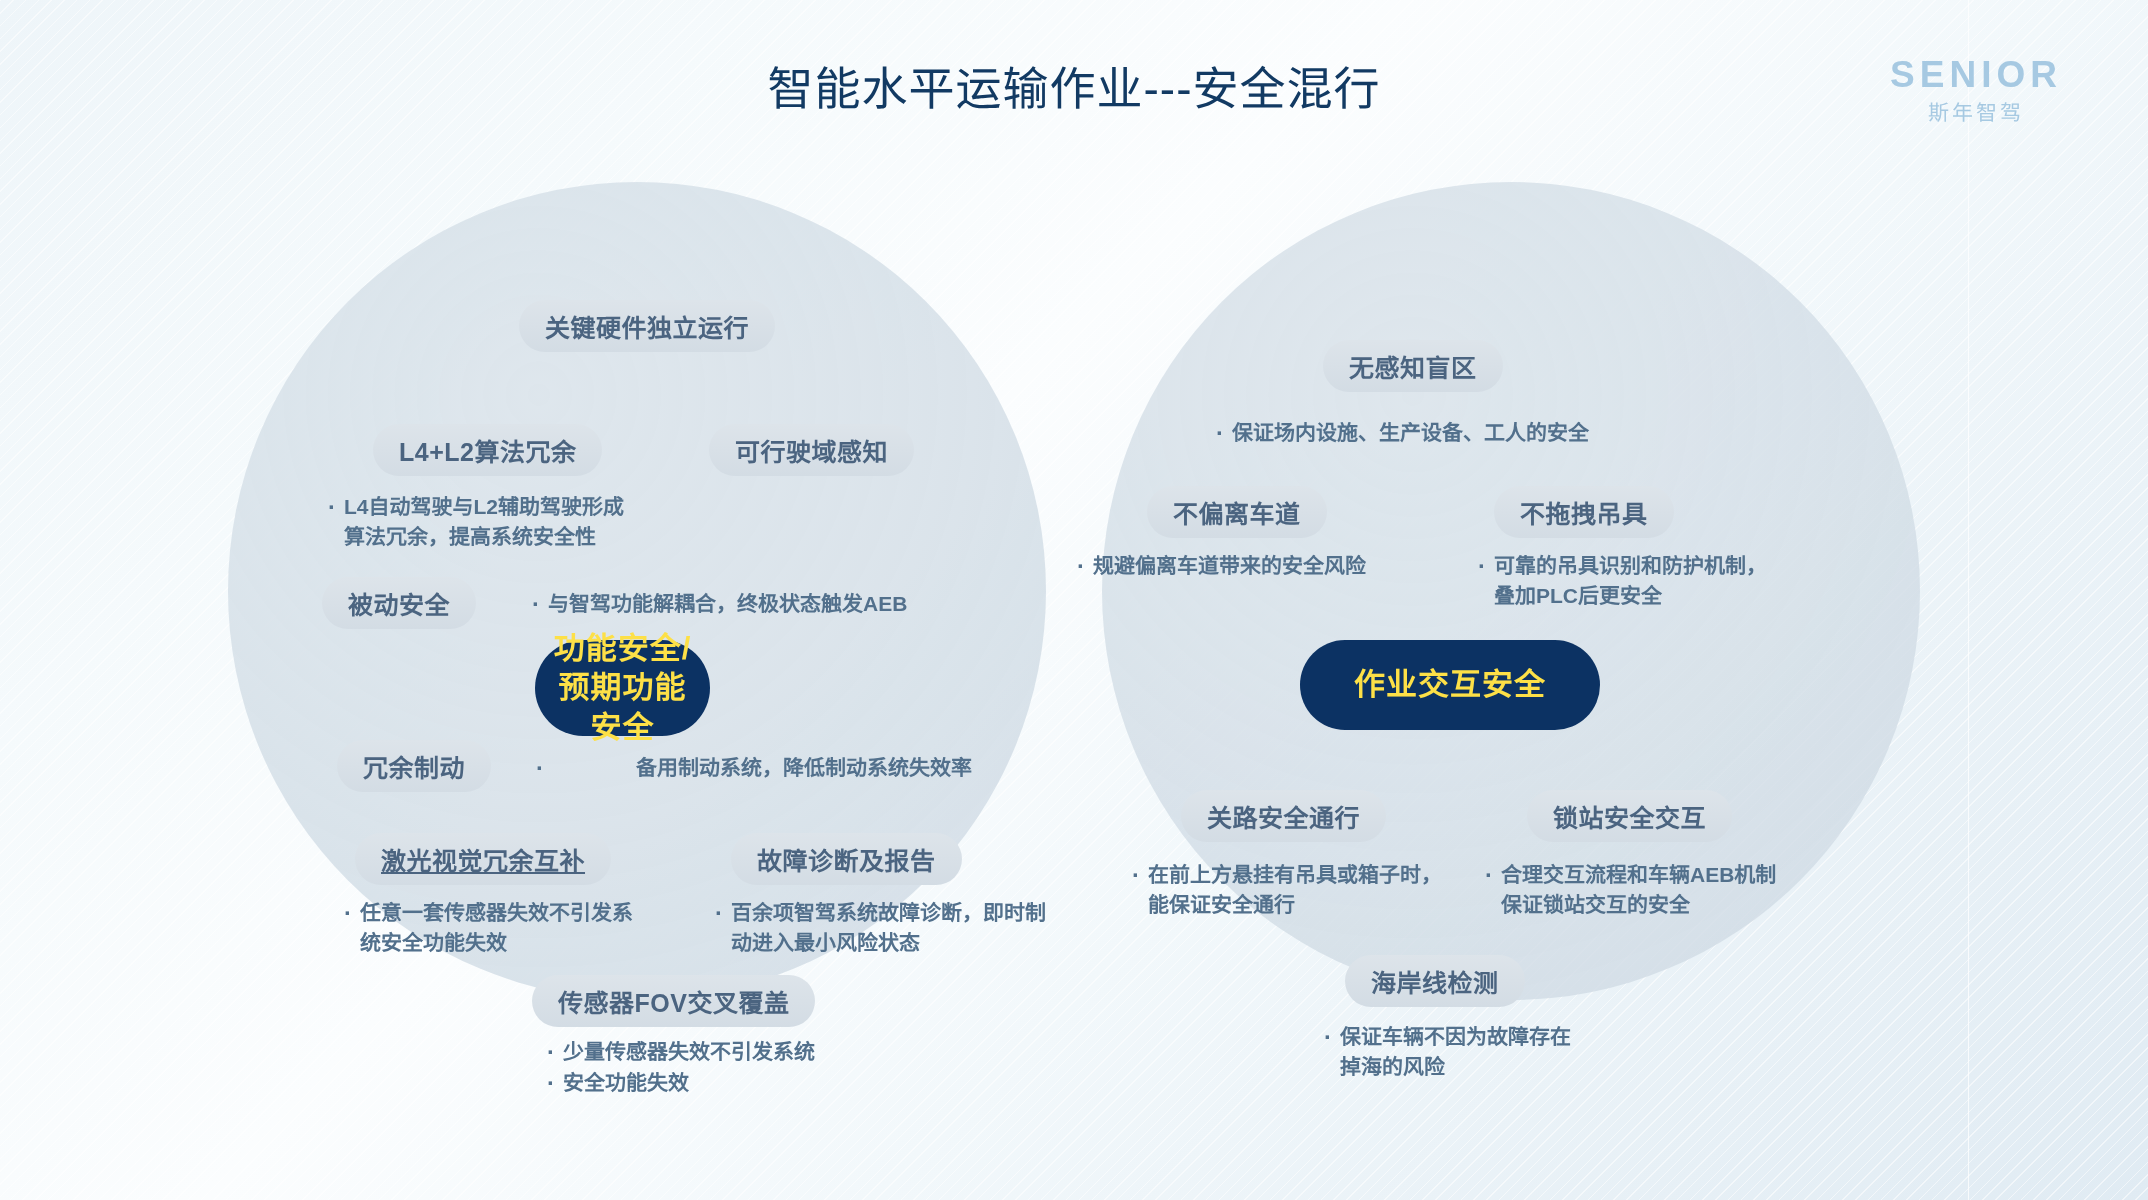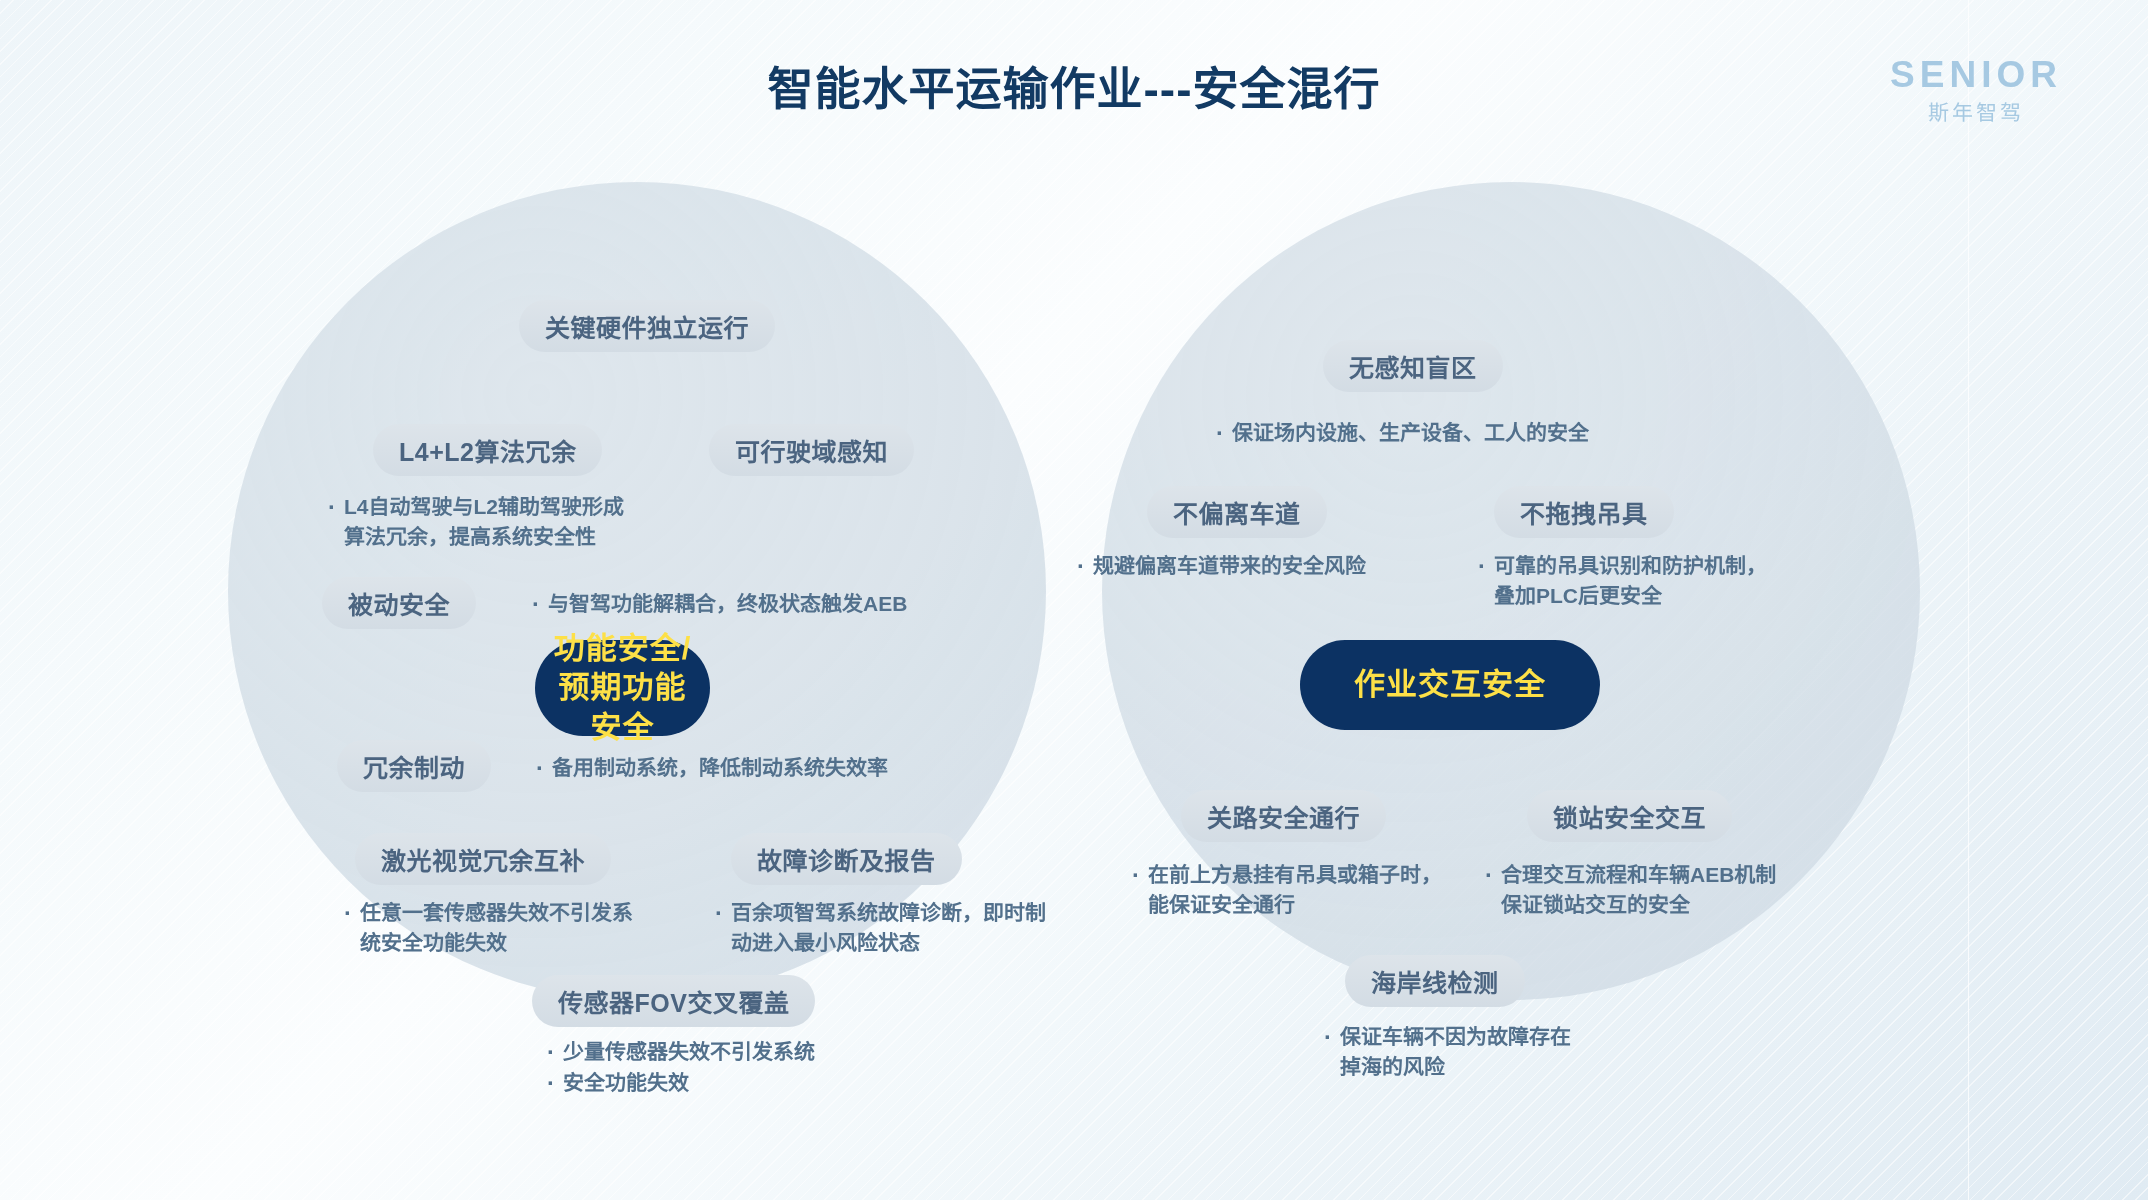--- a/index.html
+++ b/index.html
@@ -37,21 +37,21 @@
     background:rgba(255,255,255,0.75);
     z-index:2; pointer-events:none;
   }
 
   
   .title {
     position:absolute;
     left:0; top:52px; width:2148px;
     text-align:center;
     font-size:46px;
-    font-weight:bold;
+    font-weight:normal;
     letter-spacing:1px;
     color:#123a63;
     z-index:12;
     white-space:nowrap;
   }
   .logo {
     position:absolute;
     right:62px; top:56px;
     width:220px;
     text-align:center;
@@ -160,23 +160,23 @@
 
     <div class="pill" style="left:709px; top:424px;">可行驶域感知</div>
 
     <div class="pill" style="left:322px; top:577px;">被动安全</div>
     <div class="desc bullet" style="left:548px; top:589px; width:420px;">与智驾功能解耦合，终极状态触发AEB</div>
 
     <div class="core" id="core-left">功能安全/
 预期功能安全</div>
 
     <div class="pill" style="left:337px; top:740px;">冗余制动</div>
-    <div class="desc bullet" style="left:552px; top:753px; width:420px;">备用制动系统，降低制动系统失效率</div>
-
-    <div class="pill" style="left:355px; top:833px;">激光视觉冗余互补</div>
+    <div class="desc bullet" style="left:552px; top:753px; width:420px;text-align:right;">备用制动系统，降低制动系统失效率</div>
+
+    <div class="pill" style="left:355px; top:833px;text-decoration:underline;">激光视觉冗余互补</div>
     <div class="desc bullet" style="left:360px; top:898px; width:330px;">任意一套传感器失效不引发系
 统安全功能失效</div>
 
     <div class="pill" style="left:731px; top:833px;">故障诊断及报告</div>
     <div class="desc bullet" style="left:731px; top:898px; width:340px;">百余项智驾系统故障诊断，即时制
 动进入最小风险状态</div>
 
     <div class="pill" style="left:532px; top:975px;">传感器FOV交叉覆盖</div>
     <div class="desc bullet" style="left:563px; top:1037px; width:340px;">少量传感器失效不引发系统</div>
     <div class="desc bullet" style="left:563px; top:1068px; width:340px;">安全功能失效</div>

